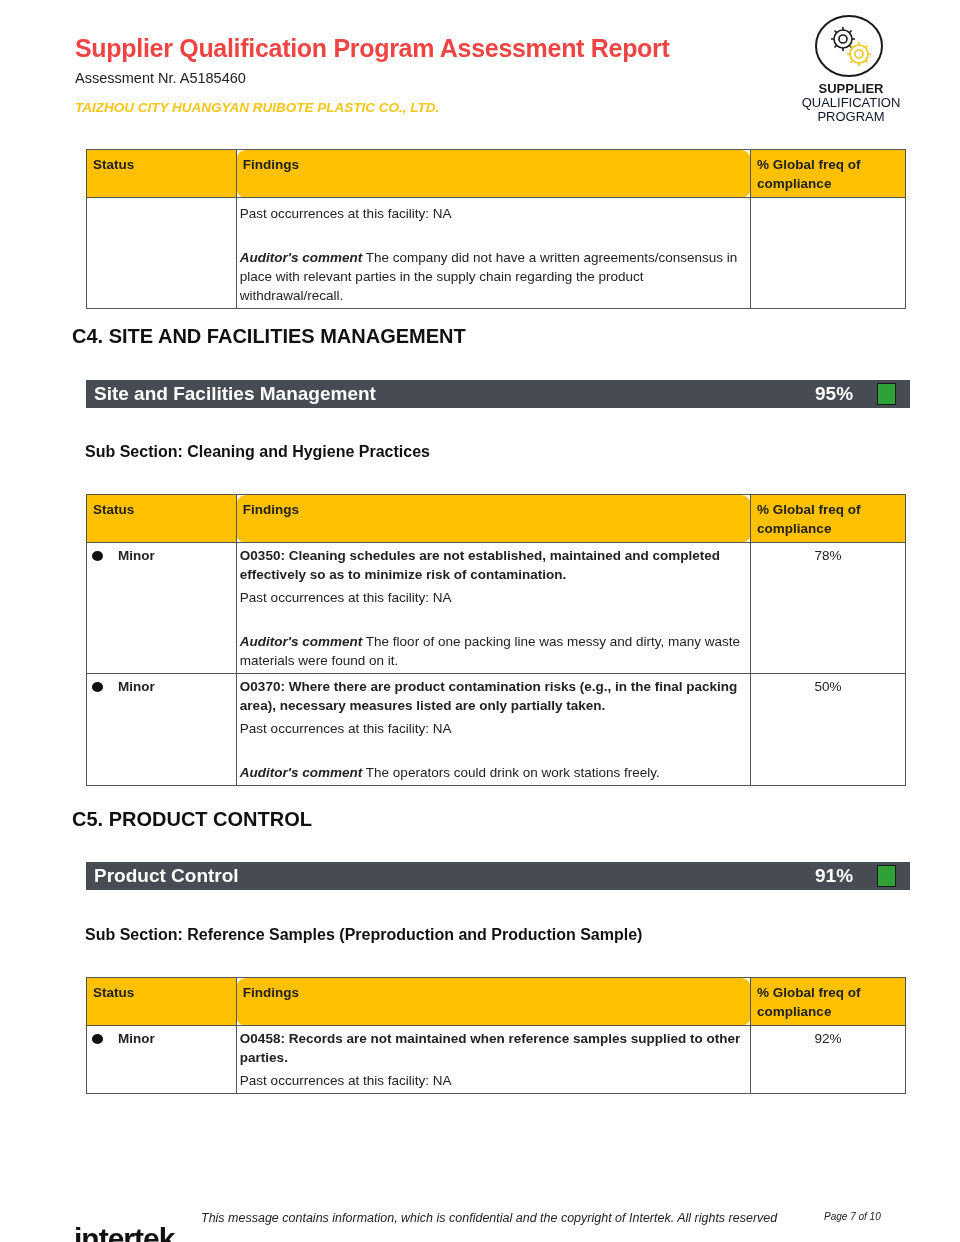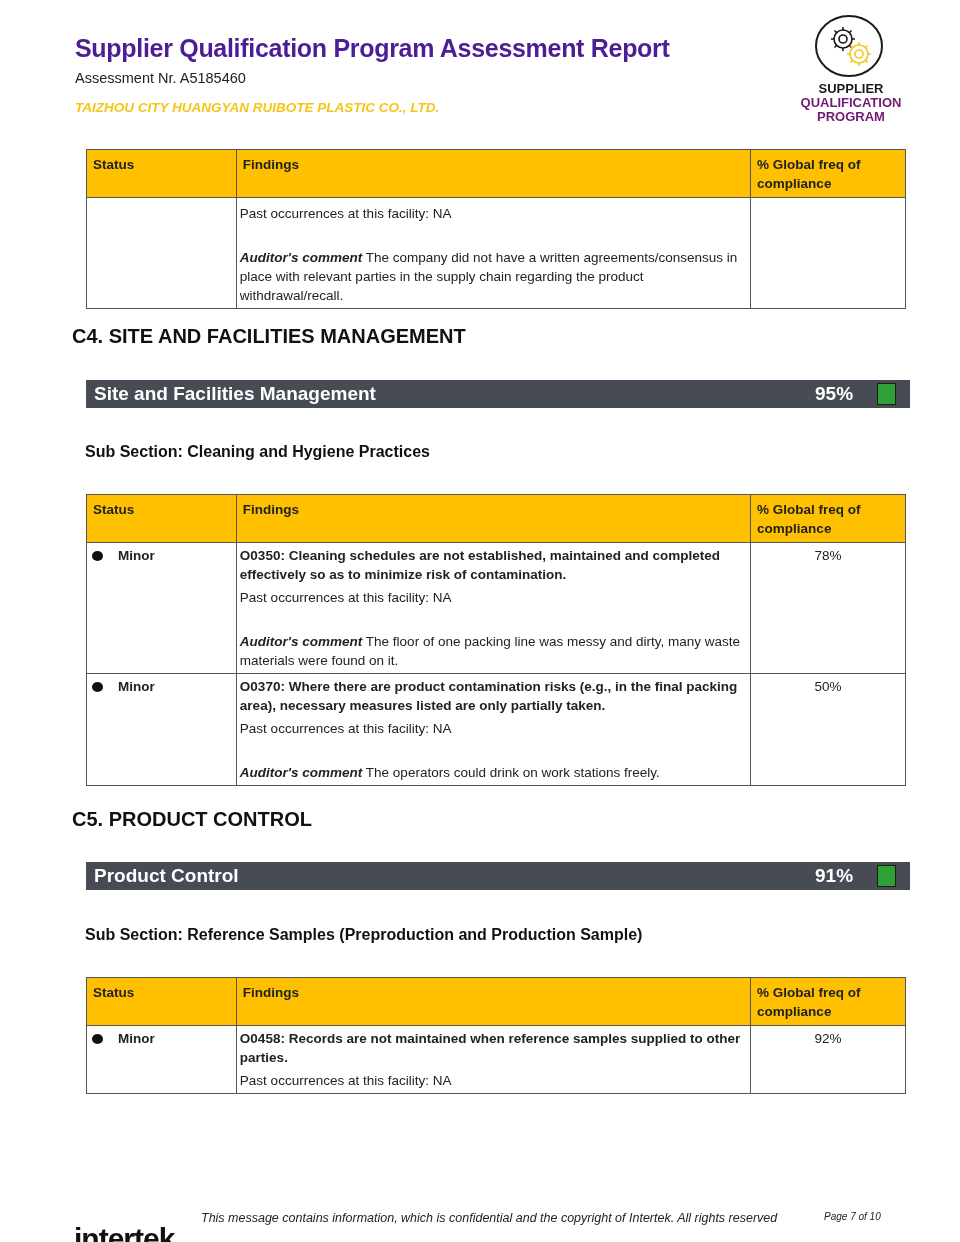--- a/index.html
+++ b/index.html
@@ -1,33 +1,33 @@
 <!DOCTYPE html>
 <html><head>
 <meta charset="utf-8">
 <style>
   * { box-sizing: border-box; margin: 0; padding: 0; }
   html, body { width: 960px; height: 1242px; background: #ffffff; }
   body { position: relative; font-family: "Liberation Sans", sans-serif; color: #111; overflow: hidden; }
 
-  .hdr-title { position: absolute; left: 75px; top: 34px; font-size: 25px; font-weight: bold; color: #4c1d95; letter-spacing: -0.3px; }
+  .hdr-title { position: absolute; left: 75px; top: 34px; font-size: 25px; font-weight: bold; color: #ef4444; letter-spacing: -0.3px; }
   .hdr-assess { position: absolute; left: 75px; top: 70px; font-size: 14.5px; color: #222; }
   .hdr-company { position: absolute; left: 75px; top: 100px; font-size: 13.5px; font-weight: bold; font-style: italic; color: #f5c518; }
 
   .logo { position: absolute; left: 796px; top: 14px; width: 110px; text-align: center; }
   .logo svg { display: block; margin: 0 auto; }
   .logo .l1 { font-size: 13px; font-weight: bold; color: #1a1a1a; line-height: 14px; margin-top: 2px; }
-  .logo .l2, .logo .l3 { font-size: 13px; font-weight: bold; color: #701a75; line-height: 14px; }
+  .logo .l2, .logo .l3 { font-size: 13px; font-weight: normal; color: #0f172a; line-height: 14px; }
 
   table.findings { position: absolute; left: 86px; width: 820px; border-collapse: collapse; font-size: 13.5px; }
   table.findings th, table.findings td { border: 1px solid #555; vertical-align: top; text-align: left; }
   table.findings th { background: #ffc000; font-weight: bold; padding: 5px 6px 4px 6px; line-height: 19px; color: #222; }
   table.findings td { padding: 3px 3px; line-height: 19px; color: #222; }
   .c-status { width: 150px; }
-  .c-find { width: 515px; }
+  .c-find { width: 515px; border-radius: 10px; }
   .c-freq { width: 155px; }
   td.freq { text-align: center !important; }
   .status-cell { display: flex; align-items: center; padding-left: 0; }
   .dot { display: inline-block; width: 11px; height: 10px; border-radius: 50%; background: #111; margin-right: 15px; margin-left: 2px; }
   .status-label { font-weight: bold; }
   .finding-title { font-weight: bold; display: block; }
   .past { display: block; margin-top: 4px; }
   .gap { display: block; height: 25px; }
   .auditor-label { font-weight: bold; font-style: italic; }
 

